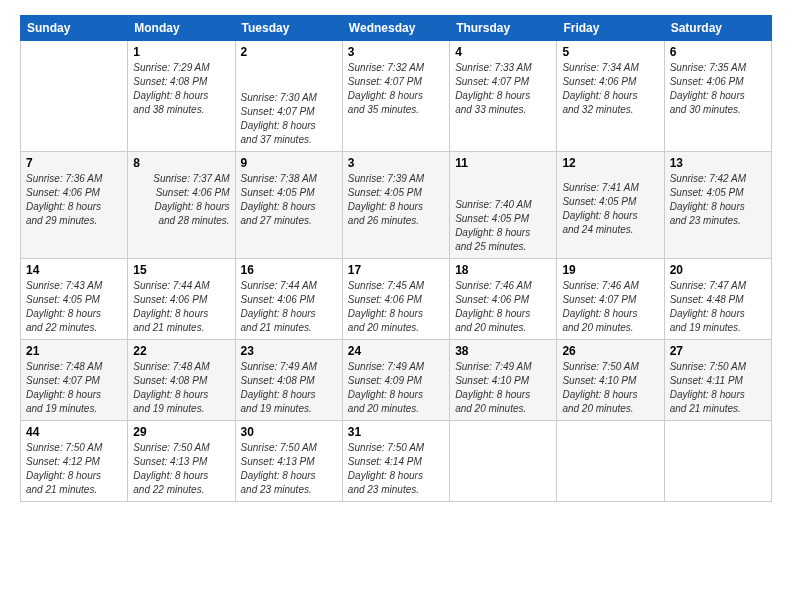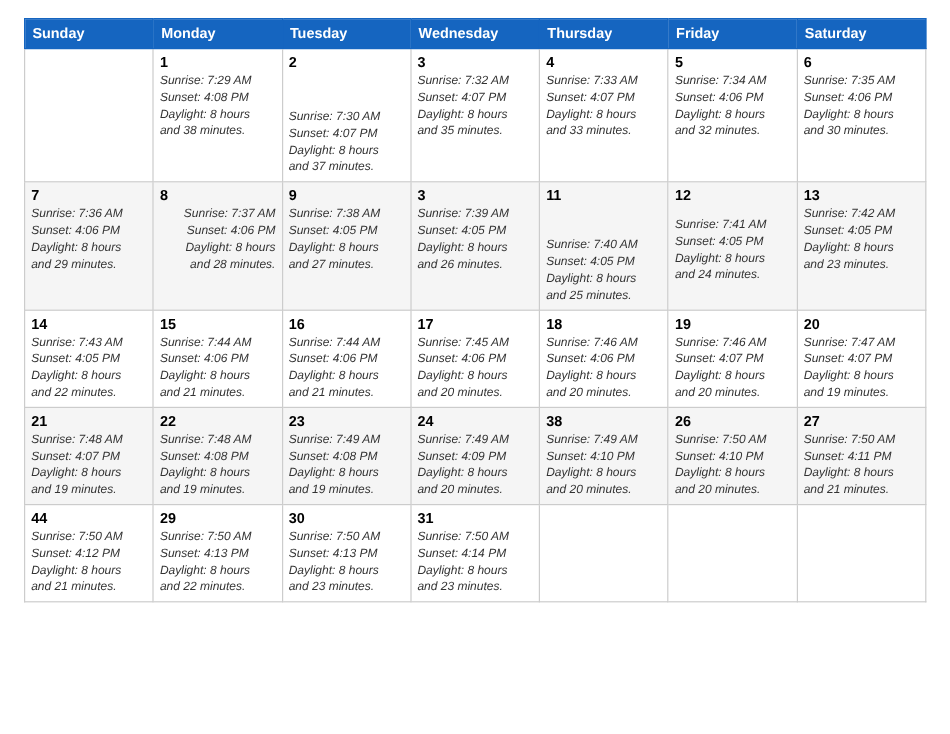--- a/index.html
+++ b/index.html
@@ -233,21 +233,21 @@
           <td>
             <span class="day-num">19</span>
             <div class="day-info" style="white-space: pre-line;">Sunrise: 7:46 AM
 Sunset: 4:07 PM
 Daylight: 8 hours
 and 20 minutes.</div>
           </td>
           <td>
             <span class="day-num">20</span>
             <div class="day-info" style="white-space: pre-line;">Sunrise: 7:47 AM
-Sunset: 4:07 PM
+Sunset: 4:48 PM
 Daylight: 8 hours
 and 19 minutes.</div>
           </td>
         </tr>
         <tr>
           <td>
             <span class="day-num">21</span>
             <div class="day-info" style="white-space: pre-line;">Sunrise: 7:48 AM
 Sunset: 4:07 PM
 Daylight: 8 hours

